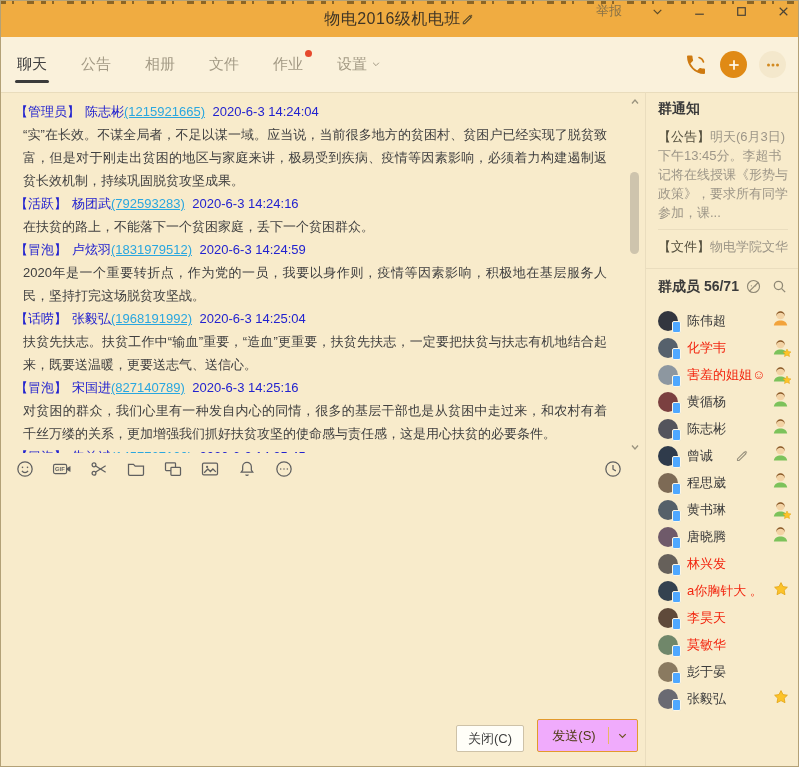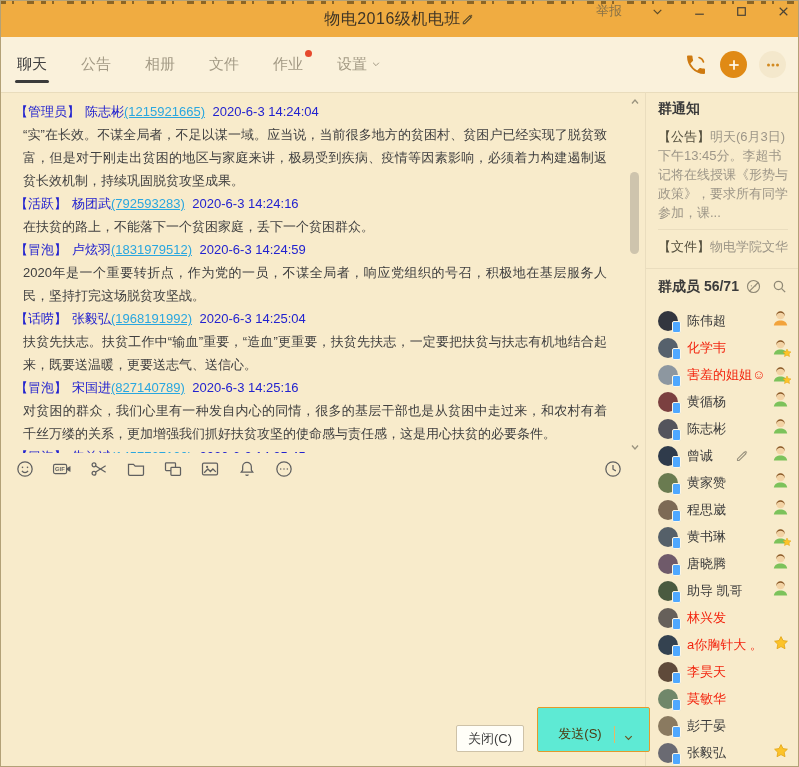--- a/index.html
+++ b/index.html
@@ -49,21 +49,21 @@
   .vs-arrow.down{bottom:0;}
   .vs-thumb{position:absolute;left:2px;top:78px;width:9px;height:82px;background:#CEC4AD;border-radius:5px;}
   
   .toolbar{position:absolute;top:361px;left:0;right:0;height:31px;display:flex;align-items:center;gap:17px;padding:0 14px;box-sizing:border-box;}
   .t-ico{width:20px;height:20px;display:inline-flex;align-items:center;justify-content:center;cursor:pointer;}
   .t-ico svg{display:block;}
   .t-ico.right{margin-left:auto;margin-right:8px;}
   
   .input-area{position:absolute;top:392px;left:0;right:0;bottom:57px;}
   .btn-close{position:absolute;left:455px;bottom:14px;width:68px;height:27px;background:#FFFEF8;border:1px solid #CEC2A8;border-radius:2px;font-size:13px;color:#3f3f3f;font-family:inherit;cursor:pointer;}
-  .btn-send{position:absolute;left:536px;bottom:14px;width:95px;height:27px;background:#5eead4;border:1px solid #E29A2C;border-radius:2px;display:flex;align-items:flex-end;padding:8px;cursor:pointer;}
+  .btn-send{position:absolute;left:536px;bottom:14px;width:95px;height:27px;background:#f0abfc;border:1px solid #E29A2C;border-radius:2px;display:flex;align-items:center;padding:2px;cursor:pointer;}
   .send-label{flex:1;text-align:center;font-size:13px;color:#4c3a12;}
   .send-split{width:1px;height:17px;background:#E8B765;}
   .send-chev{width:26px;display:flex;align-items:center;justify-content:center;color:#6b5321;}
   
   .notice{position:absolute;top:0;left:0;right:0;height:177px;border-bottom:1px solid #EADDBE;padding:8px 10px 0 12px;box-sizing:border-box;}
   .notice-title{font-size:14px;font-weight:bold;color:#3b3b3b;margin-bottom:9px;}
   .notice-body{font-size:13px;line-height:19px;color:#9d9688;word-break:break-all;}
   .notice-tag{color:#55503f;}
   .notice-div{height:1px;background:#EADDBE;margin:7px 0 7px 0;}
   .file-line{font-size:13px;line-height:19px;white-space:nowrap;overflow:hidden;color:#9d9688;}
@@ -167,21 +167,21 @@
           <div class="msg">
        <div class="msg-head"><span class="m-tag">【管理员】</span><span class="m-name">陈志彬</span><span class="m-qq">(1215921665)</span><span class="m-time"> 2020-6-3 14:24:04</span></div>
        <div class="msg-body">“实”在长效。不谋全局者，不足以谋一域。应当说，当前很多地方的贫困村、贫困户已经实现了脱贫致富，但是对于刚走出贫困的地区与家庭来讲，极易受到疾病、疫情等因素影响，必须着力构建遏制返贫长效机制，持续巩固脱贫攻坚成果。</div>
      </div>
           <div class="msg">
        <div class="msg-head"><span class="m-tag">【活跃】</span><span class="m-name">杨团武</span><span class="m-qq">(792593283)</span><span class="m-time"> 2020-6-3 14:24:16</span></div>
        <div class="msg-body">在扶贫的路上，不能落下一个贫困家庭，丢下一个贫困群众。</div>
      </div>
           <div class="msg">
        <div class="msg-head"><span class="m-tag">【冒泡】</span><span class="m-name">卢炫羽</span><span class="m-qq">(1831979512)</span><span class="m-time"> 2020-6-3 14:24:59</span></div>
-       <div class="msg-body">2020年是一个重要转折点，作为党的一员，不谋全局者，响应党组织的号召，积极地在基层服务人民，坚持打完这场脱贫攻坚战。</div>
+       <div class="msg-body">2020年是一个重要转折点，作为党的一员，我要以身作则，疫情等因素影响，积极地在基层服务人民，坚持打完这场脱贫攻坚战。</div>
      </div>
           <div class="msg">
        <div class="msg-head"><span class="m-tag">【话唠】</span><span class="m-name">张毅弘</span><span class="m-qq">(1968191992)</span><span class="m-time"> 2020-6-3 14:25:04</span></div>
        <div class="msg-body">扶贫先扶志。扶贫工作中“输血”重要，“造血”更重要，扶贫先扶志，一定要把扶贫与扶志有机地结合起来，既要送温暖，更要送志气、送信心。</div>
      </div>
           <div class="msg">
        <div class="msg-head"><span class="m-tag">【冒泡】</span><span class="m-name">宋国进</span><span class="m-qq">(827140789)</span><span class="m-time"> 2020-6-3 14:25:16</span></div>
        <div class="msg-body">对贫困的群众，我们心里有一种发自内心的同情，很多的基层干部也是从贫困中走过来，和农村有着千丝万缕的关系，更加增强我们抓好扶贫攻坚的使命感与责任感，这是用心扶贫的必要条件。</div>
      </div>
           <div class="msg">
@@ -399,33 +399,20 @@
                 </svg>
               </span>
               <span><svg class="s-ico" viewBox="0 0 16 16">
                   <path d="M8 1.2c-2.2 0-3.9 1.6-3.9 3.7 0 2.1 1.7 3.9 3.9 3.9s3.9-1.8 3.9-3.9C11.9 2.8 10.2 1.2 8 1.2z" fill="#F3D3A5"></path>
                   <path d="M8 1.2c-2.2 0-3.9 1.6-3.9 3.7l.1.7c.3-1.7 1.9-2.9 3.8-2.9s3.5 1.2 3.8 2.9l.1-.7c0-2.1-1.7-3.7-3.9-3.7z" fill="#8A5A2A"></path>
                   <path d="M1.7 14.7c.3-3.1 3-4.9 6.3-4.9s6 1.8 6.3 4.9z" fill="#7CC25B"></path>
                 </svg></span>
             </span>
      </div>
           <div class="mem-row">
-       <span class="avatar" style="background:#6a7b50">
-              <span class="badge"></span>
-            </span>
-       <span class="mem-name">黄家赞</span>
-       <span class="mem-status">
-              <span><svg class="s-ico" viewBox="0 0 16 16">
-                  <path d="M8 1.2c-2.2 0-3.9 1.6-3.9 3.7 0 2.1 1.7 3.9 3.9 3.9s3.9-1.8 3.9-3.9C11.9 2.8 10.2 1.2 8 1.2z" fill="#F3D3A5"></path>
-                  <path d="M8 1.2c-2.2 0-3.9 1.6-3.9 3.7l.1.7c.3-1.7 1.9-2.9 3.8-2.9s3.5 1.2 3.8 2.9l.1-.7c0-2.1-1.7-3.7-3.9-3.7z" fill="#8A5A2A"></path>
-                  <path d="M1.7 14.7c.3-3.1 3-4.9 6.3-4.9s6 1.8 6.3 4.9z" fill="#7CC25B"></path>
-                </svg></span>
-            </span>
-     </div>
-          <div class="mem-row">
        <span class="avatar" style="background:#7d6a55">
               <span class="badge"></span>
             </span>
        <span class="mem-name">程思崴</span>
        <span class="mem-status">
               <span><svg class="s-ico" viewBox="0 0 16 16">
                   <path d="M8 1.2c-2.2 0-3.9 1.6-3.9 3.7 0 2.1 1.7 3.9 3.9 3.9s3.9-1.8 3.9-3.9C11.9 2.8 10.2 1.2 8 1.2z" fill="#F3D3A5"></path>
                   <path d="M8 1.2c-2.2 0-3.9 1.6-3.9 3.7l.1.7c.3-1.7 1.9-2.9 3.8-2.9s3.5 1.2 3.8 2.9l.1-.7c0-2.1-1.7-3.7-3.9-3.7z" fill="#8A5A2A"></path>
                   <path d="M1.7 14.7c.3-3.1 3-4.9 6.3-4.9s6 1.8 6.3 4.9z" fill="#7CC25B"></path>
                 </svg></span>
@@ -447,33 +434,20 @@
                   <path d="M8 1.6l2 4 4.4.6-3.2 3.1.8 4.4L8 11.6l-4 2.1.8-4.4L1.6 6.2 6 5.6z" fill="#FCC32A" stroke="#E2A312" stroke-width=".8"></path>
                 </svg>
               </span>
             </span>
      </div>
           <div class="mem-row">
        <span class="avatar" style="background:#6f5a6a">
               <span class="badge"></span>
             </span>
        <span class="mem-name">唐晓腾</span>
-       <span class="mem-status">
-              <span><svg class="s-ico" viewBox="0 0 16 16">
-                  <path d="M8 1.2c-2.2 0-3.9 1.6-3.9 3.7 0 2.1 1.7 3.9 3.9 3.9s3.9-1.8 3.9-3.9C11.9 2.8 10.2 1.2 8 1.2z" fill="#F3D3A5"></path>
-                  <path d="M8 1.2c-2.2 0-3.9 1.6-3.9 3.7l.1.7c.3-1.7 1.9-2.9 3.8-2.9s3.5 1.2 3.8 2.9l.1-.7c0-2.1-1.7-3.7-3.9-3.7z" fill="#8A5A2A"></path>
-                  <path d="M1.7 14.7c.3-3.1 3-4.9 6.3-4.9s6 1.8 6.3 4.9z" fill="#7CC25B"></path>
-                </svg></span>
-            </span>
-     </div>
-          <div class="mem-row">
-       <span class="avatar" style="background:#4a5a40">
-              <span class="badge"></span>
-            </span>
-       <span class="mem-name">助导 凯哥</span>
        <span class="mem-status">
               <span><svg class="s-ico" viewBox="0 0 16 16">
                   <path d="M8 1.2c-2.2 0-3.9 1.6-3.9 3.7 0 2.1 1.7 3.9 3.9 3.9s3.9-1.8 3.9-3.9C11.9 2.8 10.2 1.2 8 1.2z" fill="#F3D3A5"></path>
                   <path d="M8 1.2c-2.2 0-3.9 1.6-3.9 3.7l.1.7c.3-1.7 1.9-2.9 3.8-2.9s3.5 1.2 3.8 2.9l.1-.7c0-2.1-1.7-3.7-3.9-3.7z" fill="#8A5A2A"></path>
                   <path d="M1.7 14.7c.3-3.1 3-4.9 6.3-4.9s6 1.8 6.3 4.9z" fill="#7CC25B"></path>
                 </svg></span>
             </span>
      </div>
           <div class="mem-row">
        <span class="avatar" style="background:#66605a">

